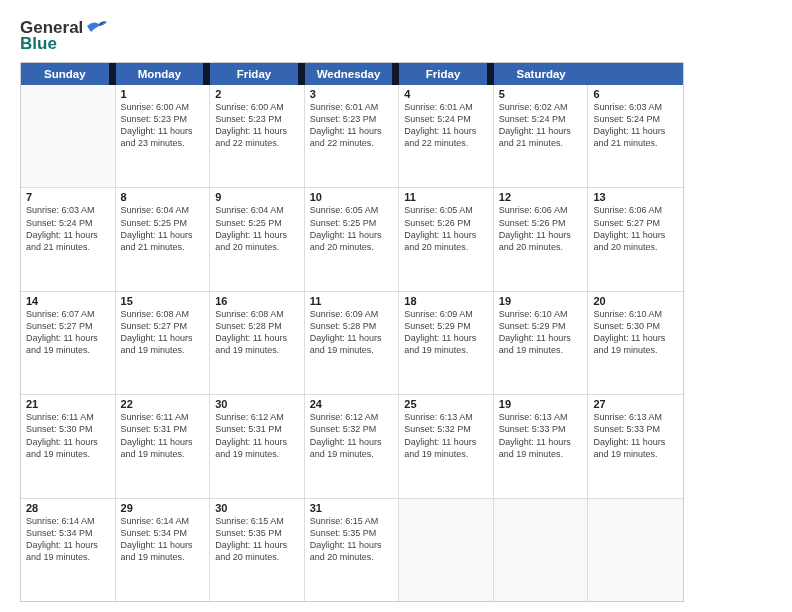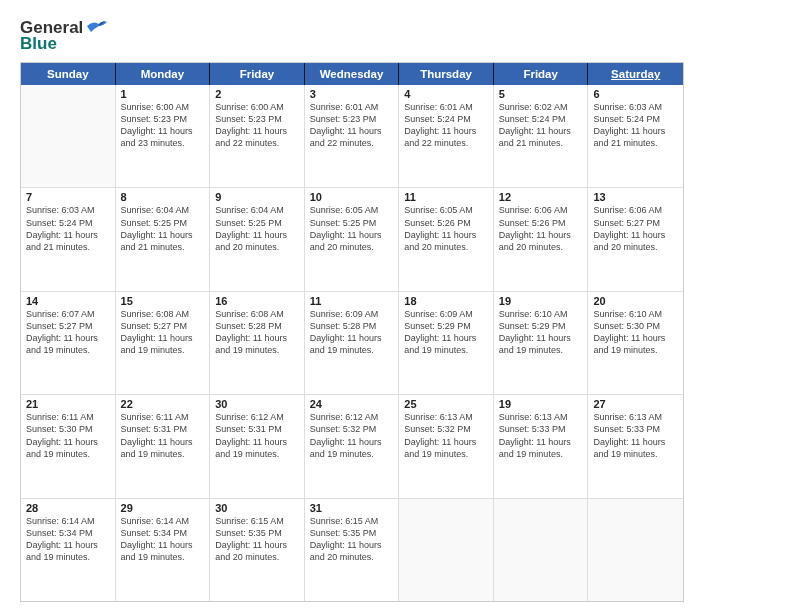--- a/index.html
+++ b/index.html
@@ -52,23 +52,23 @@
       display: grid;
       grid-template-columns: repeat(7, 1fr);
       background: #3565b0;
     }
     .cal-header-cell {
       color: #fff;
       font-size: 11.5px;
       font-weight: bold;
       text-align: center;
       padding: 5px 2px;
-      border-right: 1px solid #0f172a;
-    }
-    .cal-header-cell:last-child { border-right: none; text-decoration: underline; }
+      border-right: 7px solid #0f172a;
+    }
+    .cal-header-cell:last-child { border-right: none; }
     .cal-body {
       flex: 1;
       display: flex;
       flex-direction: column;
     }
     .cal-row {
       display: grid;
       grid-template-columns: repeat(7, 1fr);
       flex: 1;
       border-bottom: 1px solid #ddd;
@@ -118,21 +118,20 @@
       <div class="subtitle"></div>
     </div>
   </div>
 
   <div class="calendar">
     <div class="cal-header" id="cal-header">
         <div class="cal-header-cell">Sunday</div>
         <div class="cal-header-cell">Monday</div>
         <div class="cal-header-cell">Friday</div>
         <div class="cal-header-cell">Wednesday</div>
-        <div class="cal-header-cell">Thursday</div>
         <div class="cal-header-cell">Friday</div>
         <div class="cal-header-cell">Saturday</div>
       </div>
     <div class="cal-body" id="cal-body">
         <div class="cal-row">
           <div class="cal-cell empty"></div>
           <div class="cal-cell">
             <span class="day-number">1</span>
             <span class="cell-line">Sunrise: 6:00 AM</span>
             <span class="cell-line">Sunset: 5:23 PM</span>

